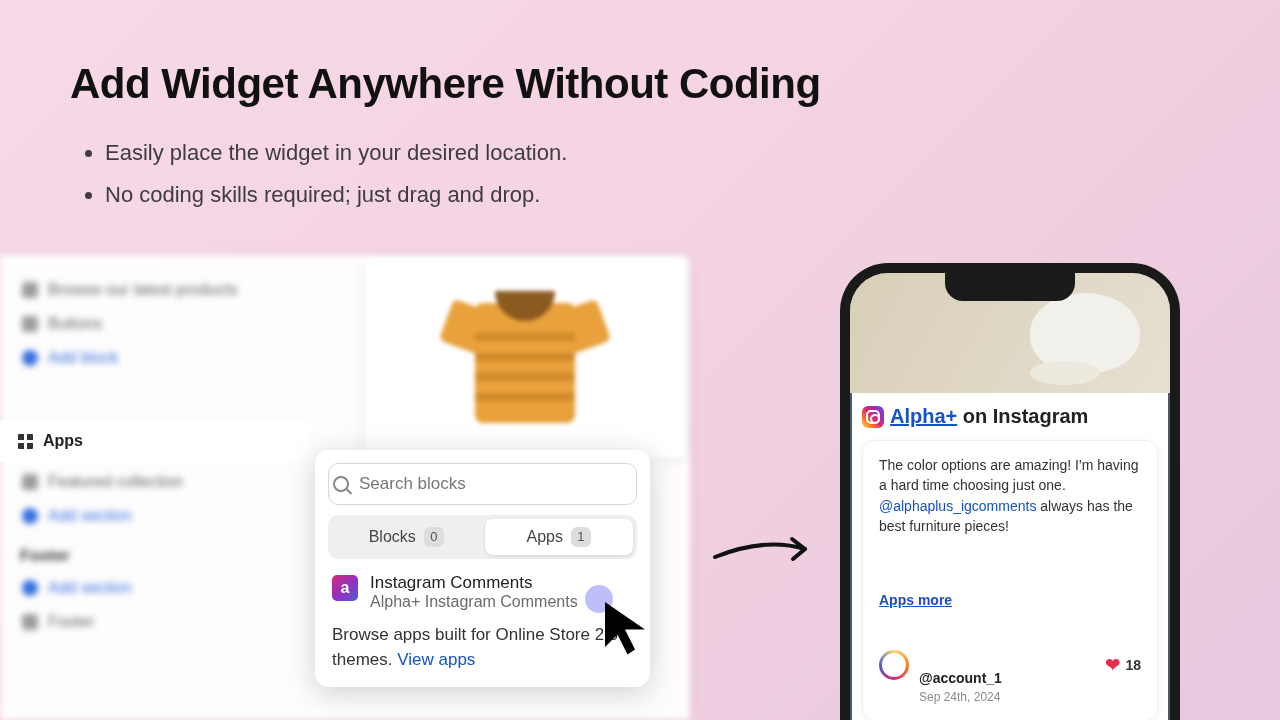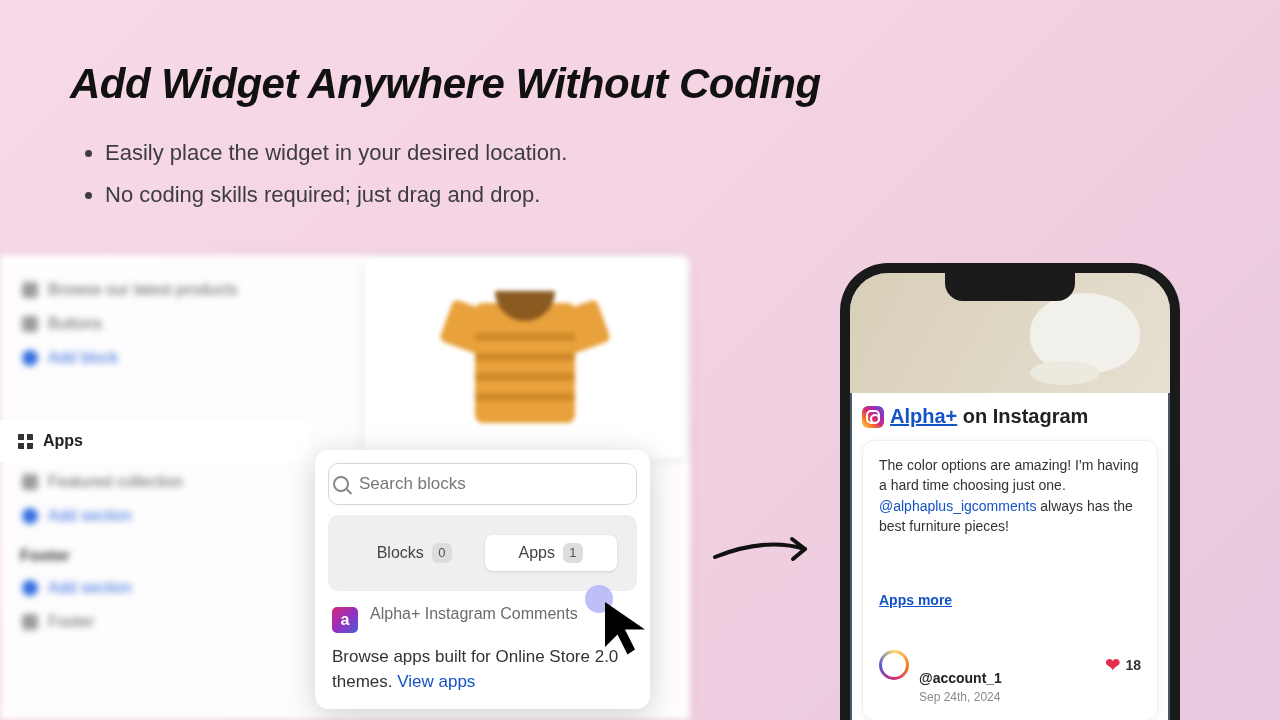--- a/index.html
+++ b/index.html
@@ -4,21 +4,21 @@
 <style>
   * { box-sizing: border-box; margin: 0; padding: 0; }
   body {
     width: 1280px; height: 720px;
     background: linear-gradient(135deg, #f6d9e8 0%, #f5d4e3 40%, #f0cfe0 60%, #e8c8df 100%);
     font-family: -apple-system, BlinkMacSystemFont, "Segoe UI", Helvetica, Arial, sans-serif;
     position: relative; overflow: hidden;
   }
   .heading {
     position: absolute; left: 70px; top: 60px;
-    font-size: 42px; font-weight: 800; color: #111; letter-spacing: -0.5px; font-style: italic;
+    font-size: 42px; font-weight: 800; color: #111; letter-spacing: -0.5px;
   }
   .bullets {
     position: absolute; left: 105px; top: 132px;
     color: #3d3d3d; font-size: 22px; line-height: 1.9;
   }
   .bullets li { list-style: disc; margin-left: 0; }
 
   
   .editor-blur {
     position: absolute; left: 0; top: 255px; width: 690px; height: 465px;
@@ -110,21 +110,21 @@
   }
   .search-icon{
     width:16px; height:16px; border:2px solid #888; border-radius:50%;
     position:relative; flex-shrink:0;
   }
   .search-icon::after{
     content:""; position:absolute; width:2px; height:7px; background:#888;
     right:-3px; bottom:-5px; transform:rotate(-45deg);
   }
   .seg {
-    margin-top:10px; background:#efefef; border-radius:10px; padding:20px;
+    margin-top:10px; background:#efefef; border-radius:10px; padding:4px;
     display:flex; gap:4px;
   }
   .seg-btn{
     flex:1; text-align:center; padding:8px 4px; border-radius:8px;
     font-size:16px; color:#444; display:flex; align-items:center; justify-content:center; gap:8px;
   }
   .seg-btn.active{ background:#fff; box-shadow:0 1px 3px rgba(0,0,0,0.12); }
   .badge{
     display:inline-block; min-width:20px; height:20px; padding:0 5px;
     background:#ddd; border-radius:6px; font-size:13px; line-height:20px; color:#555;
@@ -294,20 +294,21 @@
       <span class="badge">0</span>
     </div>
     <div class="seg-btn active">
       <span>Apps</span>
       <span class="badge">1</span>
     </div>
   </div>
   <div class="app-row">
     <div class="app-icon"></div>
     <div>
+      <div class="app-title">Instagram Comments</div>
       <div class="app-sub">Alpha+ Instagram Comments</div>
     </div>
   </div>
   <div class="app-desc">
     <span>Browse apps built for Online Store 2.0 themes. </span><a class="link">View apps</a>
   </div>
 </div>
 
 <div class="click-dot"></div>
 <svg class="cursor" width="60" height="60" viewBox="0 0 24 24">

